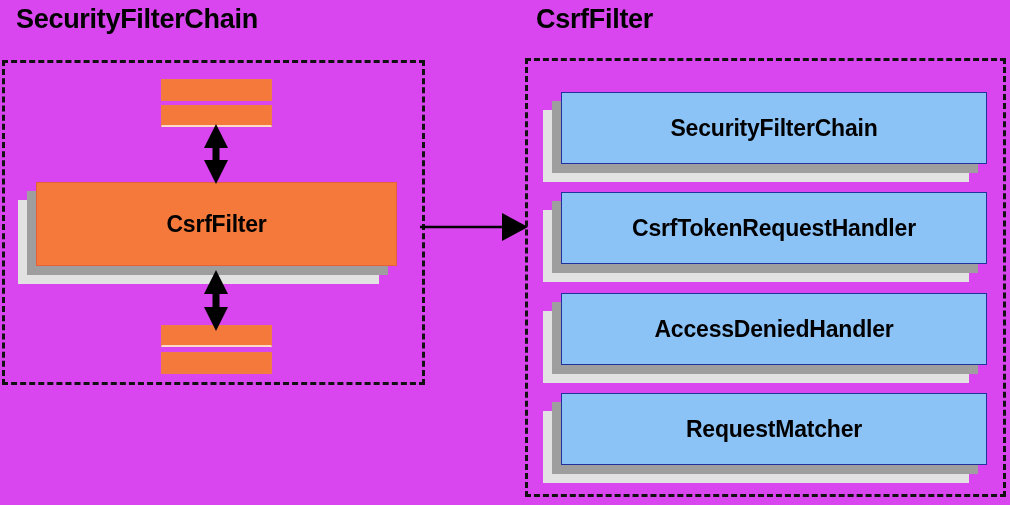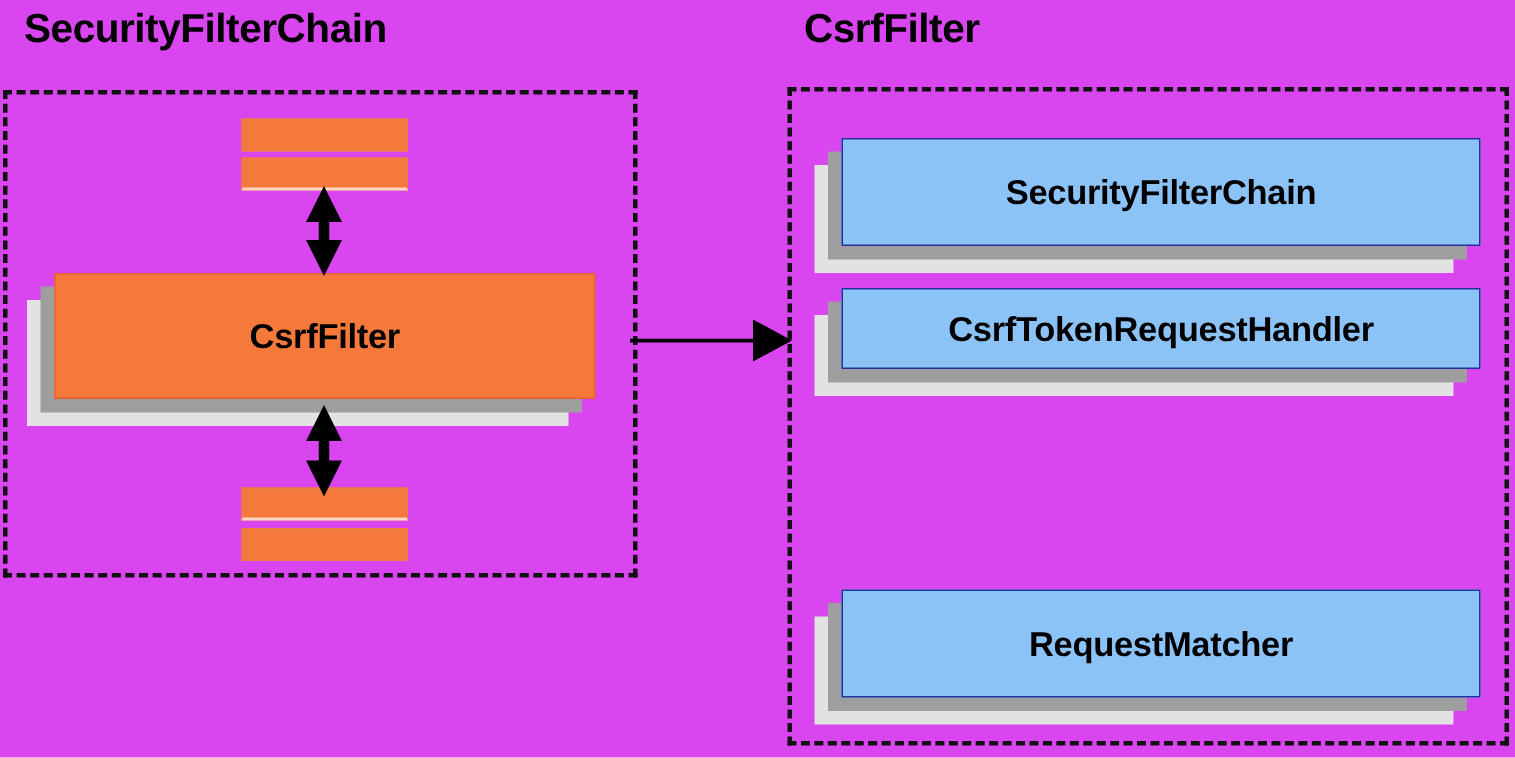--- a/index.html
+++ b/index.html
@@ -146,28 +146,35 @@
   <div class="bar" style="left:161px; top:352px; width:111px; height:22px;"></div>
 
   <div class="card blue" style="left:561px; top:92px; width:426px; height:72px;">
     <div class="shadow-light"></div>
     <div class="shadow-dark"></div>
     <div class="face">
       <span class="label">SecurityFilterChain</span>
     </div>
   </div>
 
-  <div class="card blue" style="left:561px; top:192px; width:426px; height:54px;">
+  <div class="card blue" style="left:561px; top:192px; width:426px; height:72px;">
     <div class="shadow-light"></div>
     <div class="shadow-dark"></div>
     <div class="face">
       <span class="label">CsrfTokenRequestHandler</span>
     </div>
   </div>
 
+  <div class="card blue" style="left:561px; top:293px; width:426px; height:72px;">
+    <div class="shadow-light"></div>
+    <div class="shadow-dark"></div>
+    <div class="face">
+      <span class="label">AccessDeniedHandler</span>
+    </div>
+  </div>
 
   <div class="card blue" style="left:561px; top:393px; width:426px; height:72px;text-decoration:underline;">
     <div class="shadow-light"></div>
     <div class="shadow-dark"></div>
     <div class="face">
       <span class="label">RequestMatcher</span>
     </div>
   </div>
 
   <svg id="arrow-layer" viewBox="0 0 1010 505">

